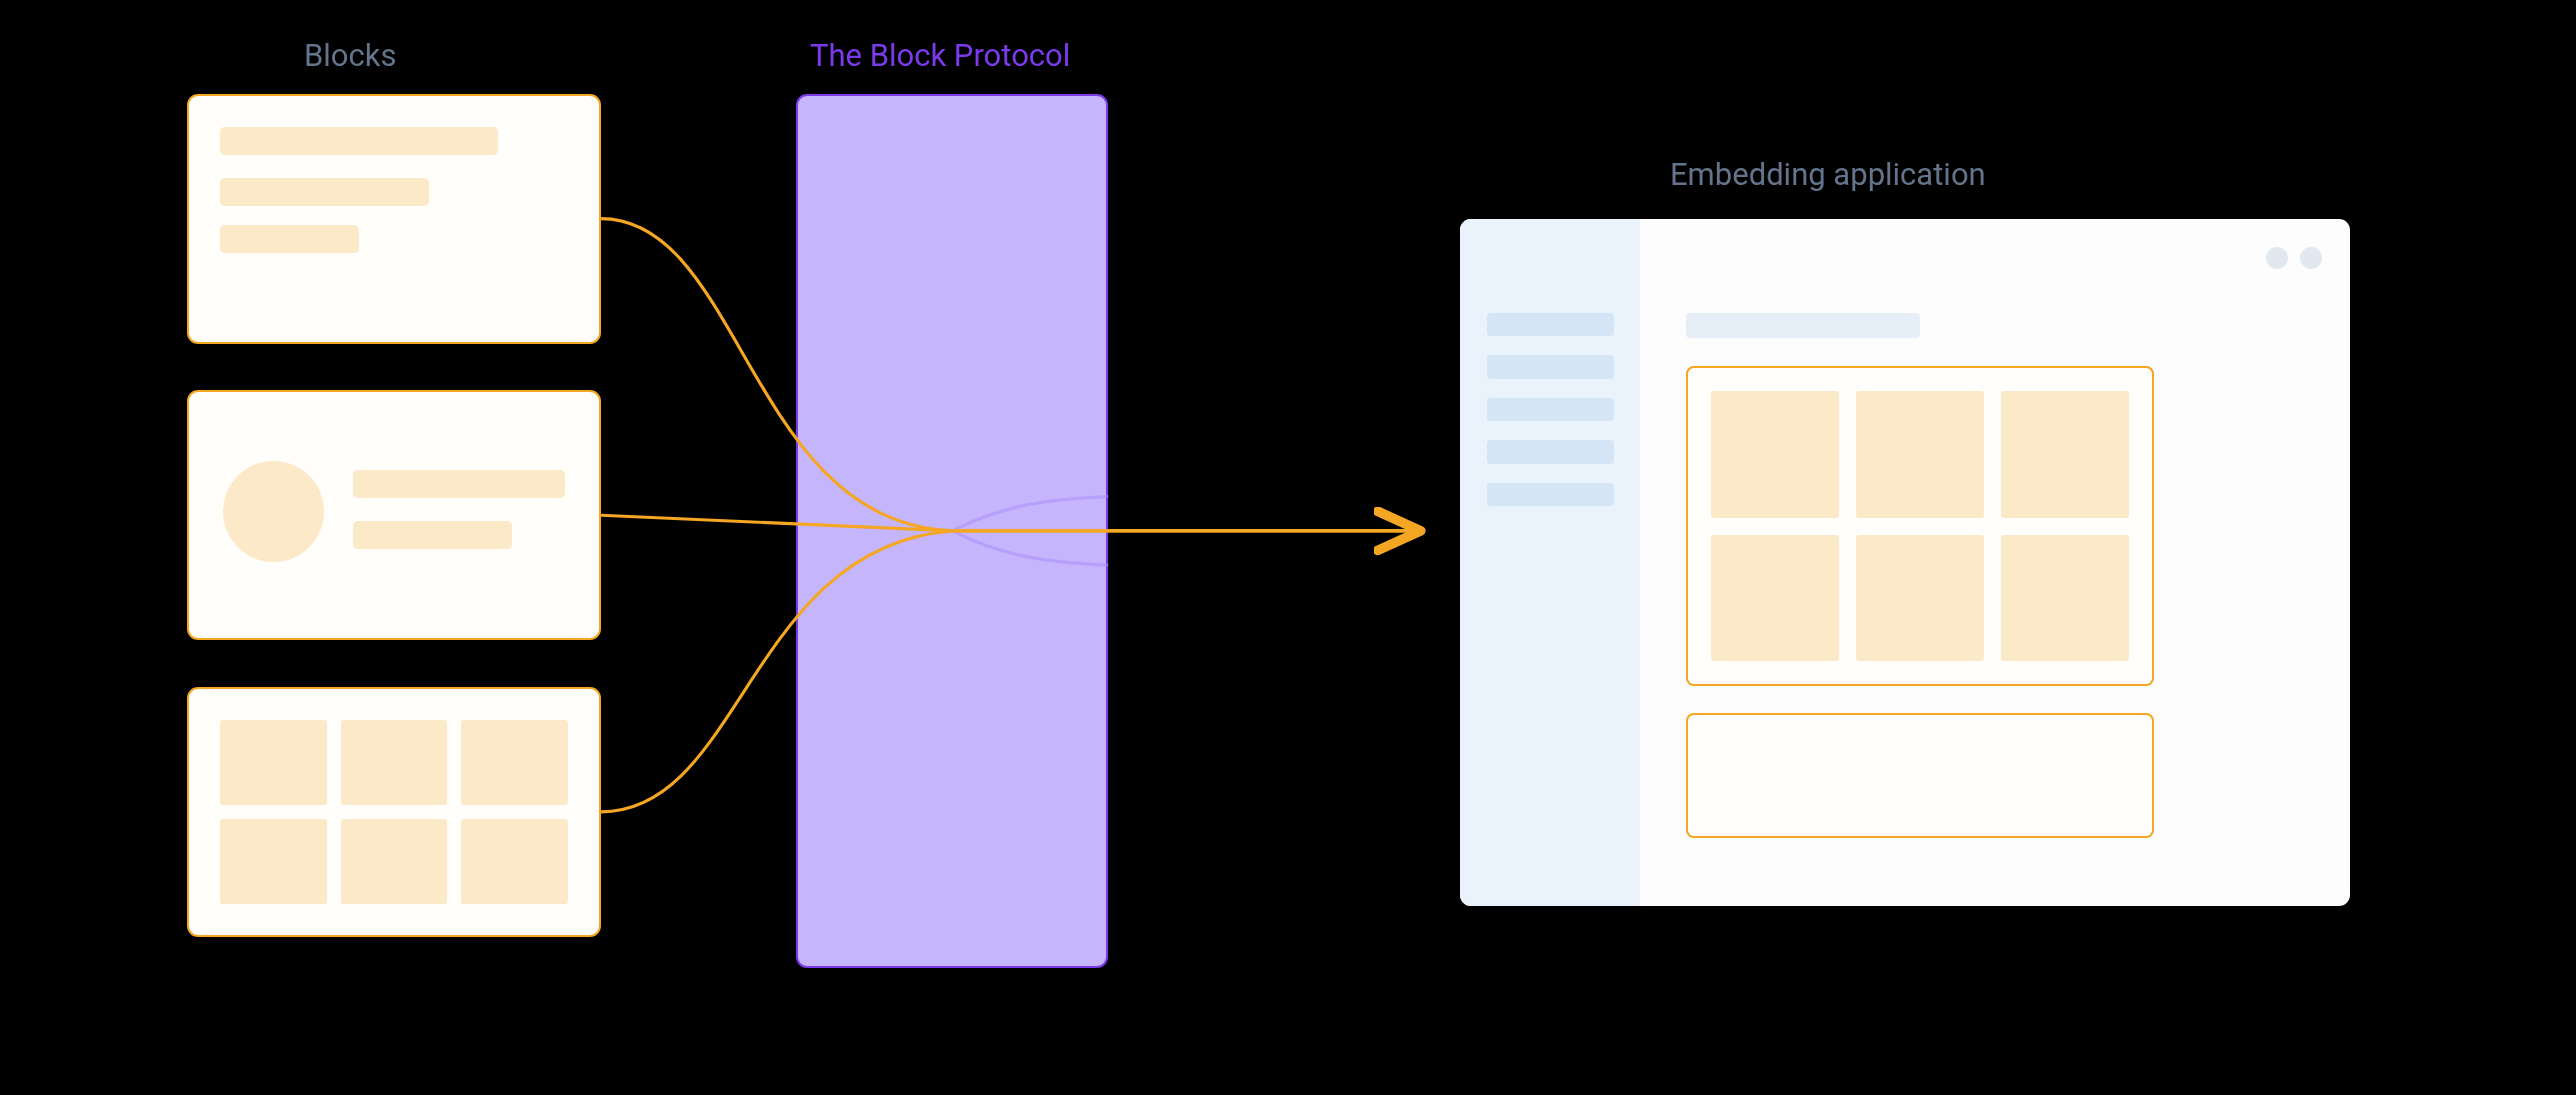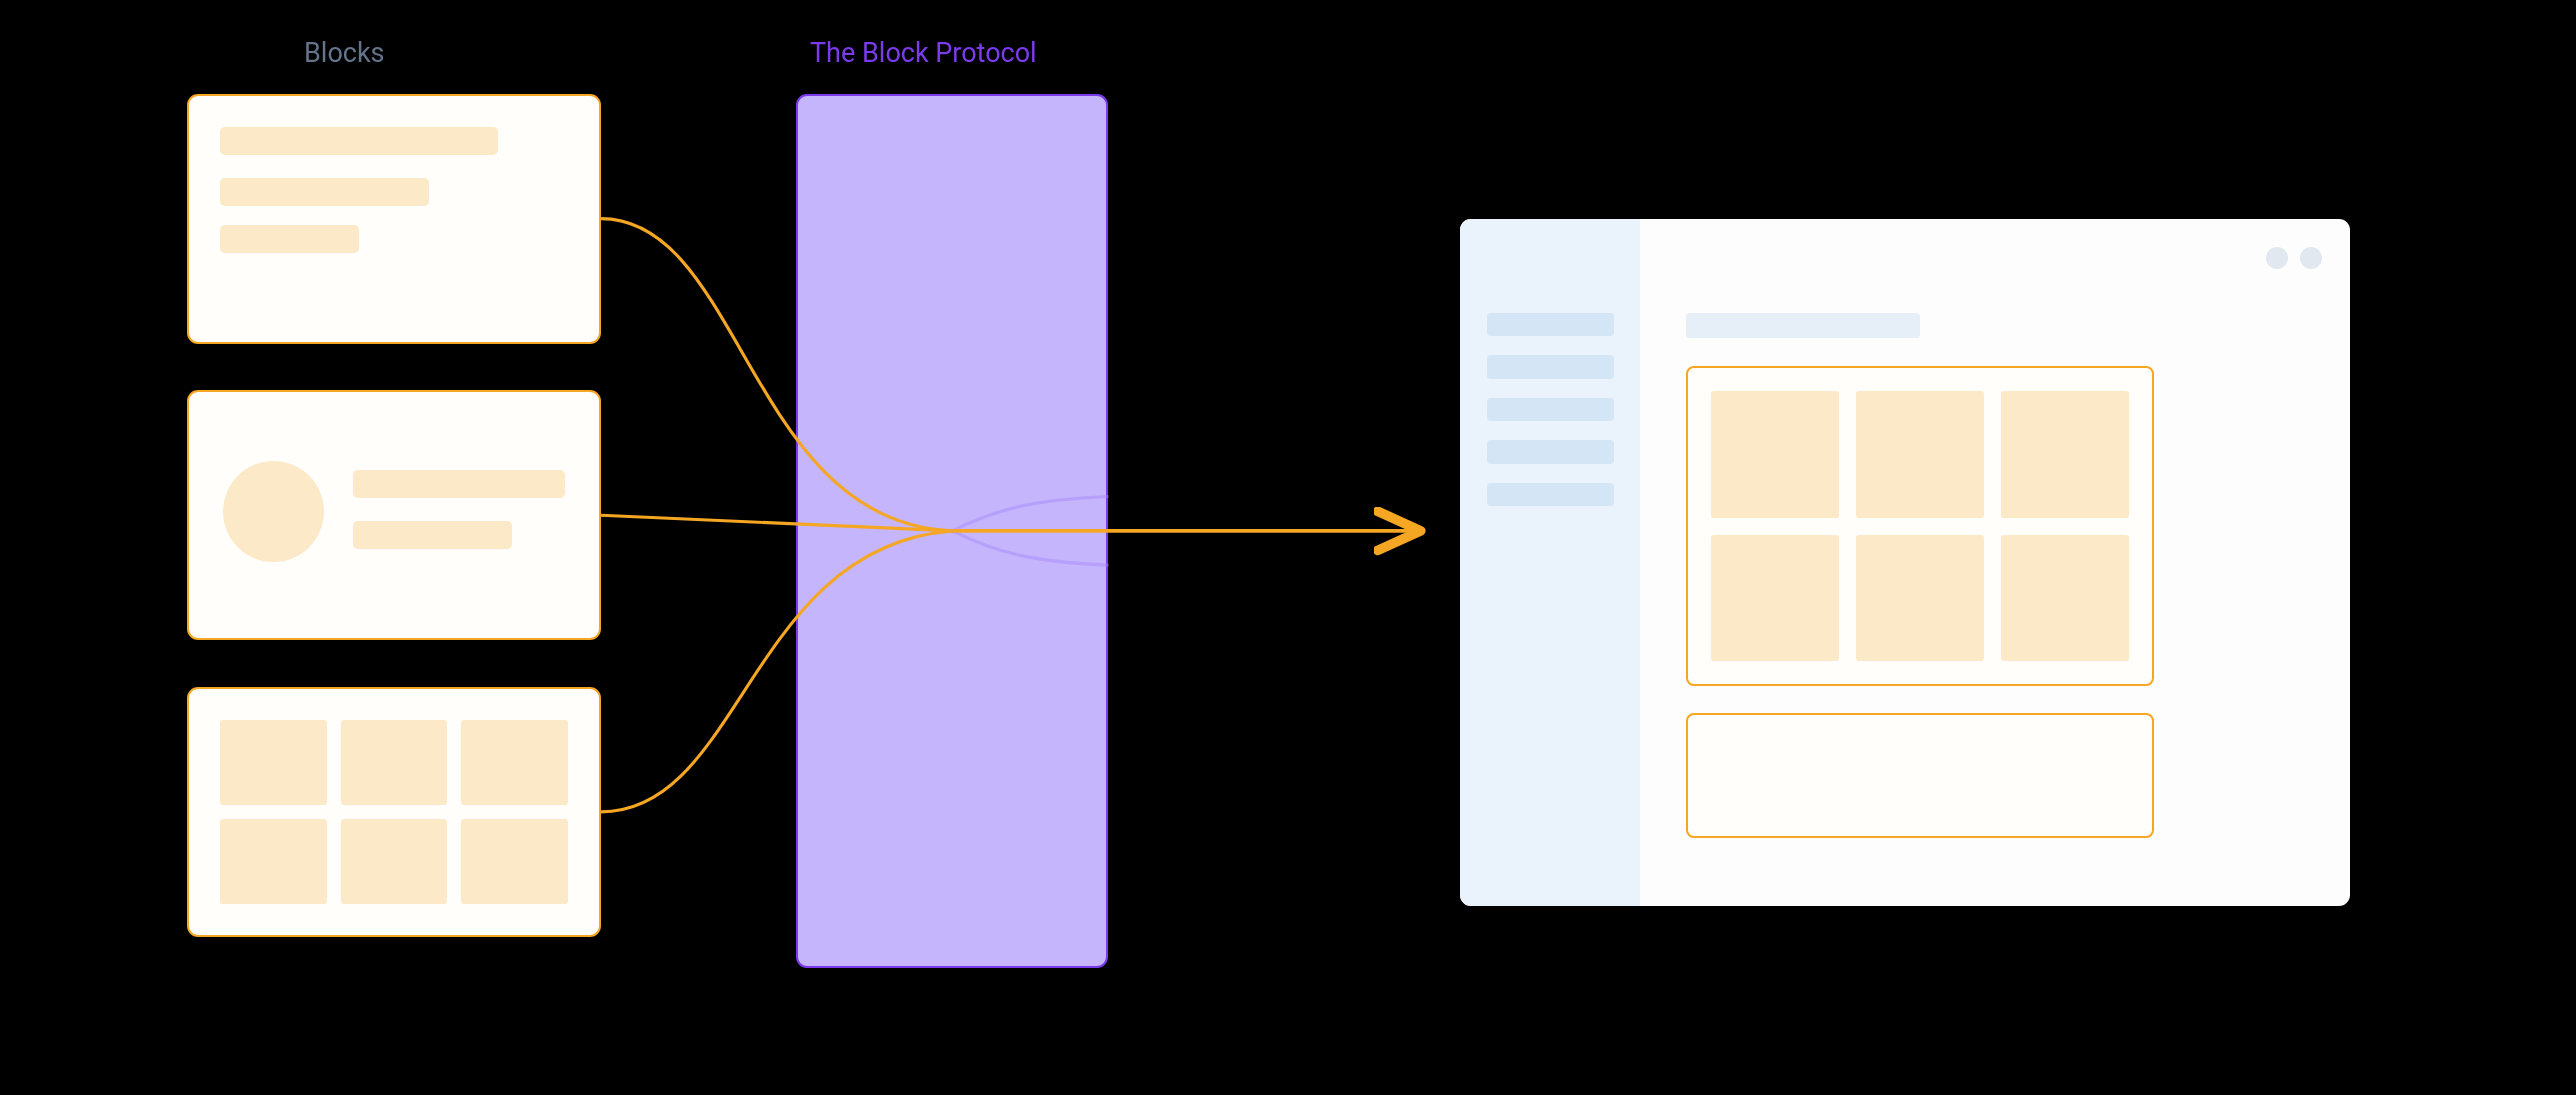--- a/index.html
+++ b/index.html
@@ -10,21 +10,21 @@
     position: relative;
     overflow: hidden;
   }
   .stage {
     position: relative;
     width: 2576px;
     height: 1096px;
   }
   .label {
     position: absolute;
-    font-size: 27px;
+    font-size: 31px;
     font-weight: 400;
     color: #64748b;
   }
   .label-blocks { left: 304px; top: 37px; }
   .label-protocol { left: 798px; top: 37px; color: #7c3aed; margin-left: 12px; }
   .label-app { left: 1670px; top: 156px; }
 
   
   .block-card {
     position: absolute;
@@ -172,20 +172,21 @@
     pointer-events: none;
   }
 </style>
 </head>
 <body>
 
 <div class="stage">
 
   <div class="label label-blocks">Blocks</div>
   <div class="label label-protocol">The Block Protocol</div>
+  <div class="label label-app">Embedding application</div>
 
   <div class="block-card block-1">
     <div class="bar w1"></div>
     <div class="bar w2"></div>
     <div class="bar w3"></div>
   </div>
 
   <div class="block-card block-2">
     <div class="circle"></div>
     <div class="bars-right">

